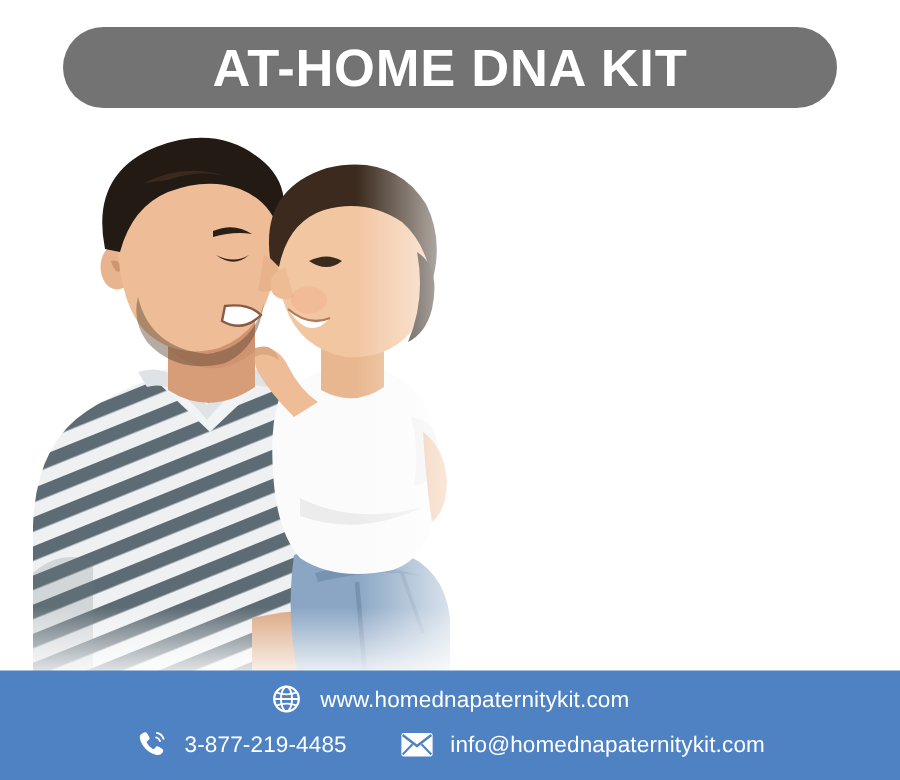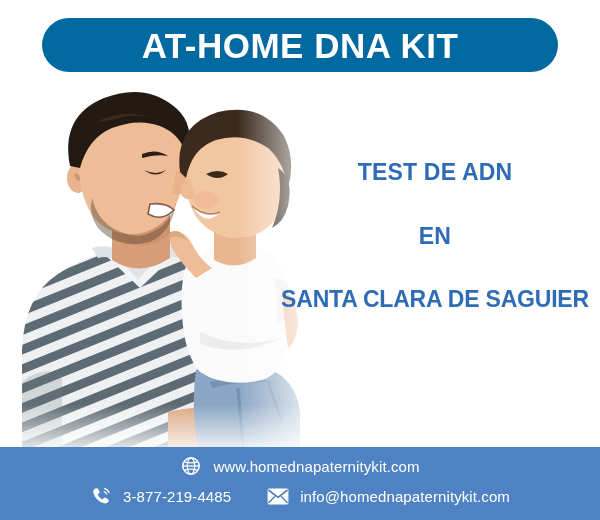--- a/index.html
+++ b/index.html
@@ -18,21 +18,21 @@
     overflow: hidden;
   }
 
   
   .title-pill {
     position: absolute;
     left: 42px;
     top: 18px;
     width: 516px;
     height: 54px;
-    background: #0369a1;
+    background: #737373;
     border-radius: 27px;
     display: flex;
     align-items: center;
     justify-content: center;
   }
   .title-pill .title-text {
     color: #ffffff;
     font-family: "Liberation Sans", sans-serif;
     font-size: 35px;
     font-weight: bold;
@@ -223,25 +223,20 @@
 
         <path d="M192 124 q14 12 28 6 q-14 16 -28 -6 Z" fill="#ffffff"></path>
         <path d="M192 124 q14 12 28 6" fill="none" stroke="#b07a5c" stroke-width="1.5"></path>
 
         <rect x="0" y="0" width="330" height="375" fill="url(#fadeR)"></rect>
         <rect x="0" y="0" width="330" height="375" fill="url(#fadeB)"></rect>
       </g>
     </svg>
   </div>
 
-  <div class="text-col">
-    <div class="line1">TEST DE ADN</div>
-    <div class="line2">EN</div>
-    <div class="line3">SANTA CLARA DE SAGUIER</div>
-  </div>
 
   <div class="footer">
 
     <div class="footer-row footer-row-1">
       <span class="fi">
         <svg width="20" height="20" viewBox="0 0 20 20">
           <circle cx="10" cy="10" r="8.2" fill="none" stroke="#ffffff" stroke-width="1.5"></circle>
           <ellipse cx="10" cy="10" rx="3.7" ry="8.2" fill="none" stroke="#ffffff" stroke-width="1.3"></ellipse>
           <line x1="1.8" y1="10" x2="18.2" y2="10" stroke="#ffffff" stroke-width="1.3"></line>
           <path d="M3.1 5.6 q6.9 2.6 13.8 0" fill="none" stroke="#ffffff" stroke-width="1.2"></path>

